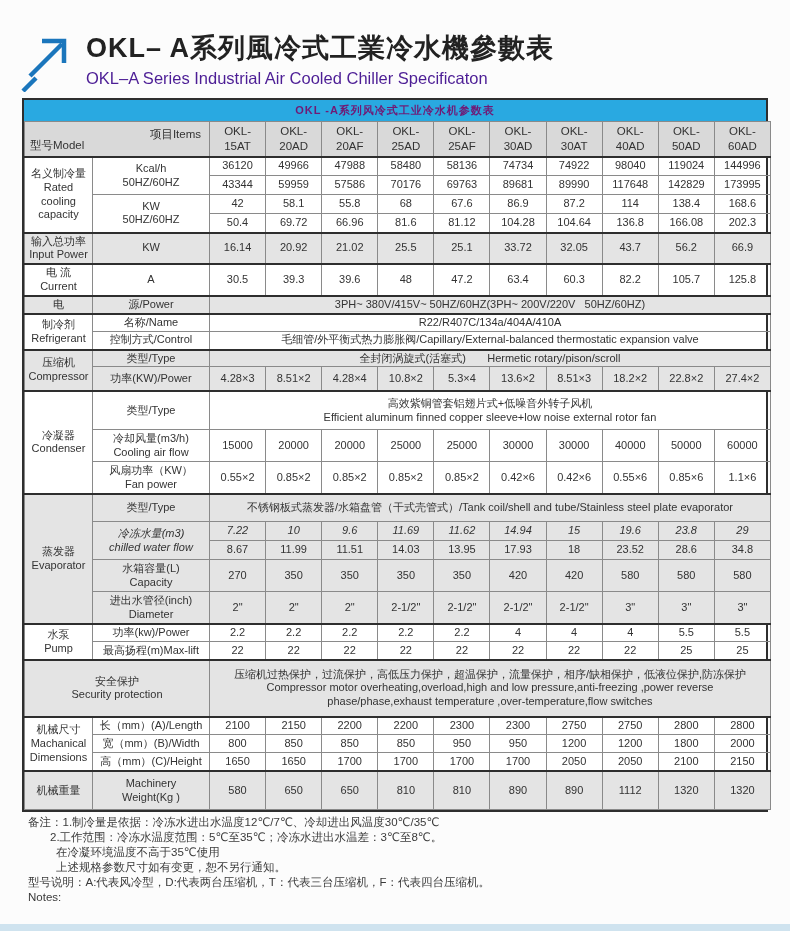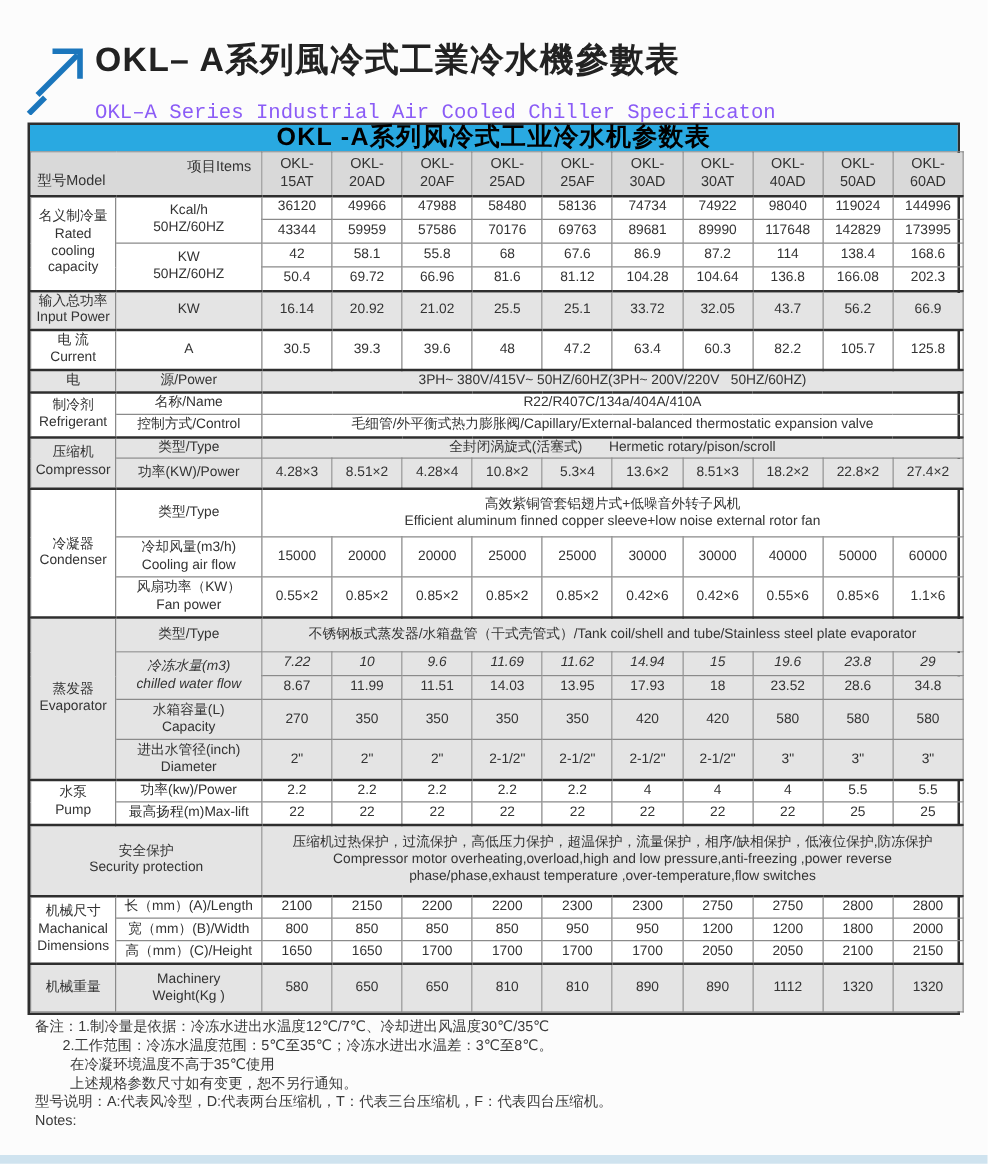--- a/index.html
+++ b/index.html
@@ -11,32 +11,32 @@
     --border-light:#8a8a8a;
     --ink:#2b2b2b;
   }
   *{box-sizing:border-box;margin:0;padding:0;}
   html,body{width:790px;}
   body{
     width:790px;height:931px;position:relative;background:#fcfcfc;
     font-family:"Liberation Sans","DejaVu Sans",sans-serif;color:var(--ink);
     overflow:hidden;
   }
-  .page-header{position:absolute;left:20px;top:30px;display:flex;align-items:flex-start;}
+  .page-header{position:absolute;left:20px;top:30px;display:flex;align-items:flex-start;gap:10px;}
   .arrow-logo{width:56px;height:62px;flex:0 0 auto;}
   .titles .zh{font-size:27px;font-weight:bold;letter-spacing:1px;color:#222;}
-  .titles .en{font-size:16.5px;font-weight:500;color:#8b5cf6;margin-top:14px;font-family:Liberation Mono, monospace;}
+  .titles .en{font-size:16.5px;font-weight:500;color:#4c1d95;margin-top:3px;}
 
   .table-wrap{
     position:absolute;left:22px;top:98px;width:746px;
     border:2px solid var(--border-dark);background:#fff;
   }
   .table-title{
-    background:var(--accent-blue);color:#000000;text-align:center;
-    font-size:20px;font-weight:bold;height:21px;line-height:21px;letter-spacing:1px;
+    background:var(--accent-blue);color:#701a75;text-align:center;
+    font-size:11px;font-weight:bold;height:21px;line-height:21px;letter-spacing:1px;
   }
   table.spec{border-collapse:collapse;table-layout:fixed;width:100%;}
   table.spec td{
     border:1px solid var(--border-light);
     text-align:center;vertical-align:middle;
     font-size:11px;line-height:1.25;color:#333;
     white-space:pre-line;padding:1px 2px;overflow:hidden;
   }
   tr.gs > td{border-top:2px solid var(--border-dark);}
   tr.shaded > td{background:var(--shade);}

